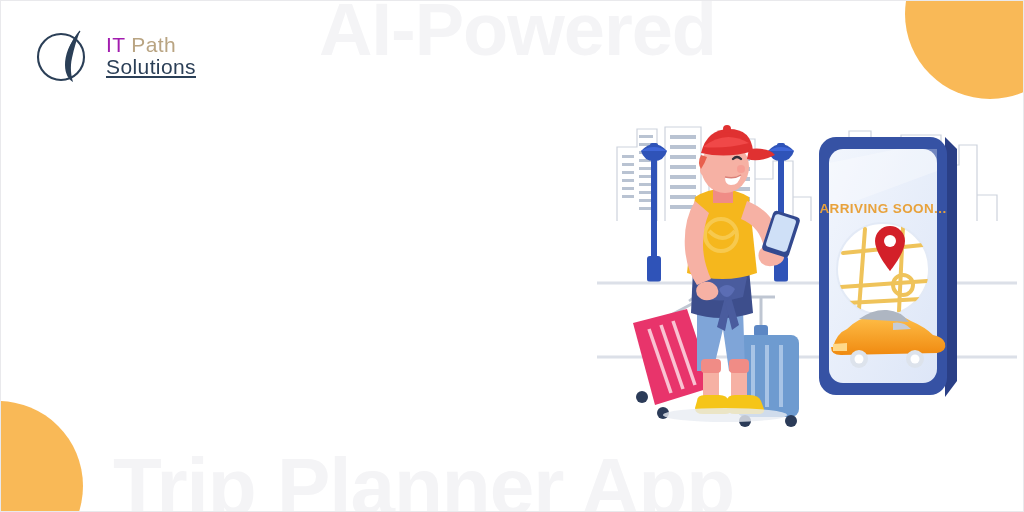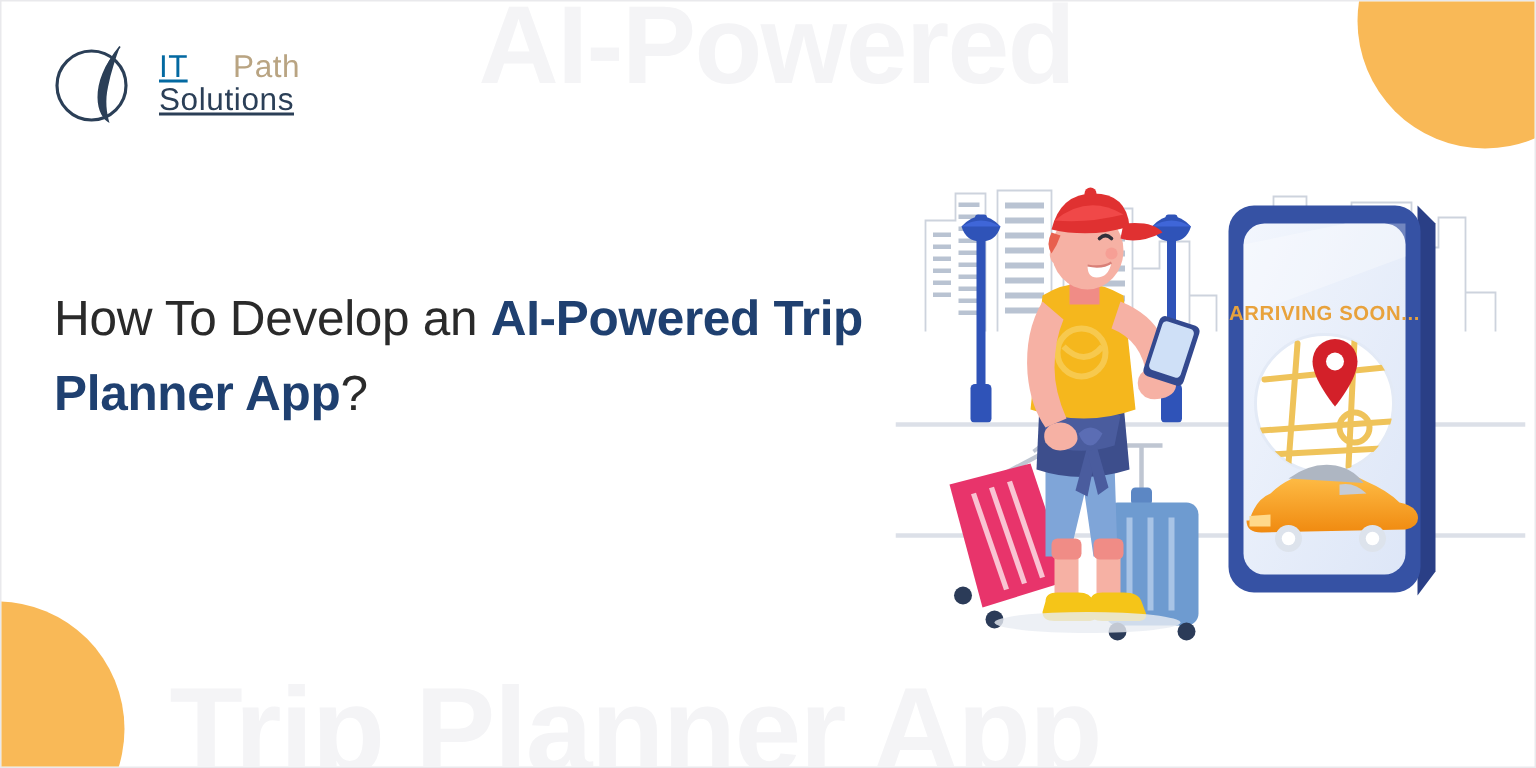--- a/index.html
+++ b/index.html
@@ -51,22 +51,22 @@
     position:absolute;left:34px;top:24px;
     display:flex;align-items:center;gap:9px;
   }
   .logo-mark{width:62px;height:62px;display:block;}
   .logo-text{
     display:flex;flex-direction:column;
     line-height:1.04;
     font-size:21px;
     letter-spacing:.4px;
   }
-  .logo-line1 .it{ color:#0369a1;text-decoration:underline; }
-  .logo-line1 .path{ color:#B9A482;margin-left:24px; }
+  .logo-line1 .it{ color:#a21caf; }
+  .logo-line1 .path{ color:#B9A482; }
   .logo-line2{ color:#2B3F57;text-decoration:underline; }
 
   
   .headline{
     position:absolute;
     left:35px;top:186px;
     width:600px;
     font-size:33px;
     line-height:1.52;
     color:#2A2A2A;
@@ -104,23 +104,20 @@
     </span>
     <span class="logo-text">
       <span class="logo-line1">
         <span class="it">IT</span>
         <span class="path">Path</span>
       </span>
       <span class="logo-line2">Solutions</span>
     </span>
   </div>
 
-  <div class="headline">
-    <span>How To Develop an </span><b>AI-Powered Trip Planner App</b><span>?</span>
-  </div>
 
   <div class="illus">
     <svg viewBox="0 0 420 330" aria-hidden="true">
       <defs>
         <clipPath id="screenClip">
           <rect x="232" y="22" width="104" height="192" rx="13"></rect>
         </clipPath>
         <linearGradient id="phoneScreenGrad" x1="0" y1="0" x2="1" y2="1">
           <stop offset="0%" stop-color="#F2F6FD"></stop>
           <stop offset="100%" stop-color="#DDE6F7"></stop>

